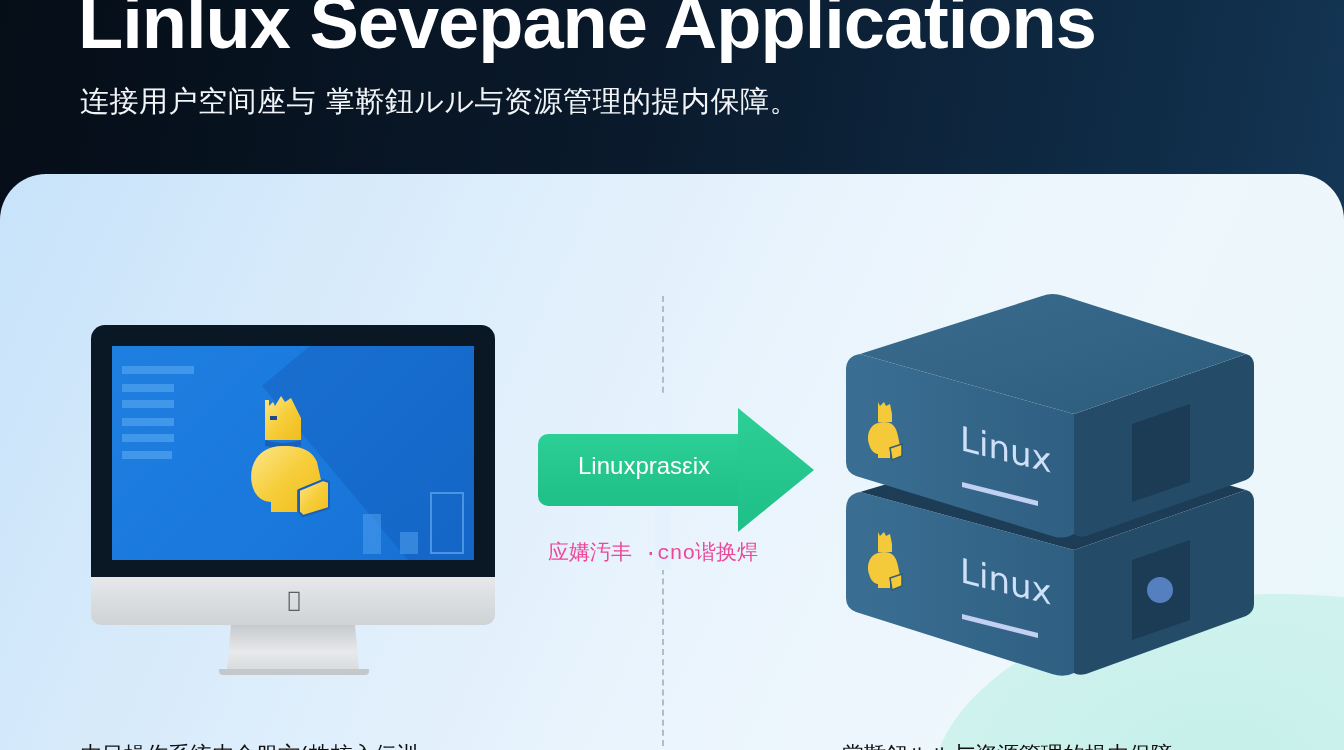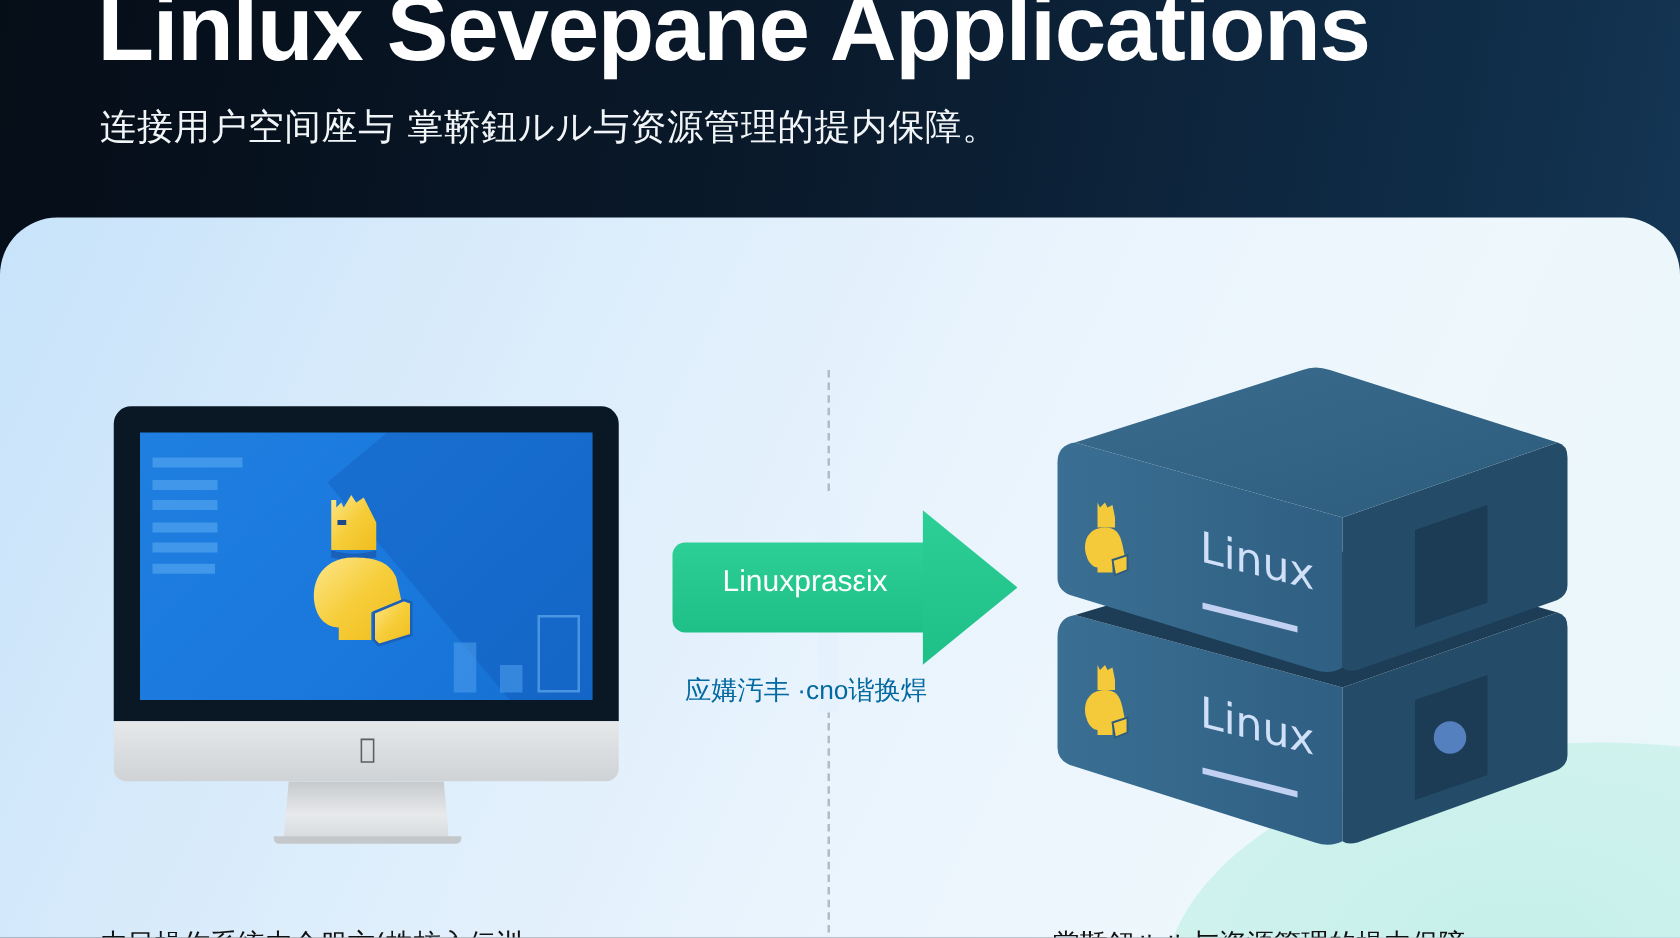--- a/index.html
+++ b/index.html
@@ -89,21 +89,21 @@
     clip-path: polygon(0 0, 100% 50%, 0 100%);
   }
   .arrow-label {
     position: absolute; left: 40px; top: 44px;
     font-family: "Liberation Sans", sans-serif; font-size: 24px; color: #ffffff;
     white-space: nowrap;
     text-align: right;
   }
   .arrow-caption {
     position: absolute; left: 548px; top: 538px;
-    font-family: Liberation Sans, sans-serif; font-size: 21px; color: #0369a1;
+    font-family: Liberation Mono, monospace; font-size: 21px; color: #ec4899;
     white-space: nowrap;
   }
   
   .server { position: absolute; left: 842px; top: 288px; width: 414px; height: 390px; }
   .srv-svg { position: absolute; left: 0; top: 0; }
   .srv-label {
     position: absolute; font-family: "DejaVu Sans", sans-serif; font-size: 34px;
     color: #cfe0f8; transform: skewY(14deg); transform-origin: left top; white-space: nowrap;
   }
   .srv-underline {

